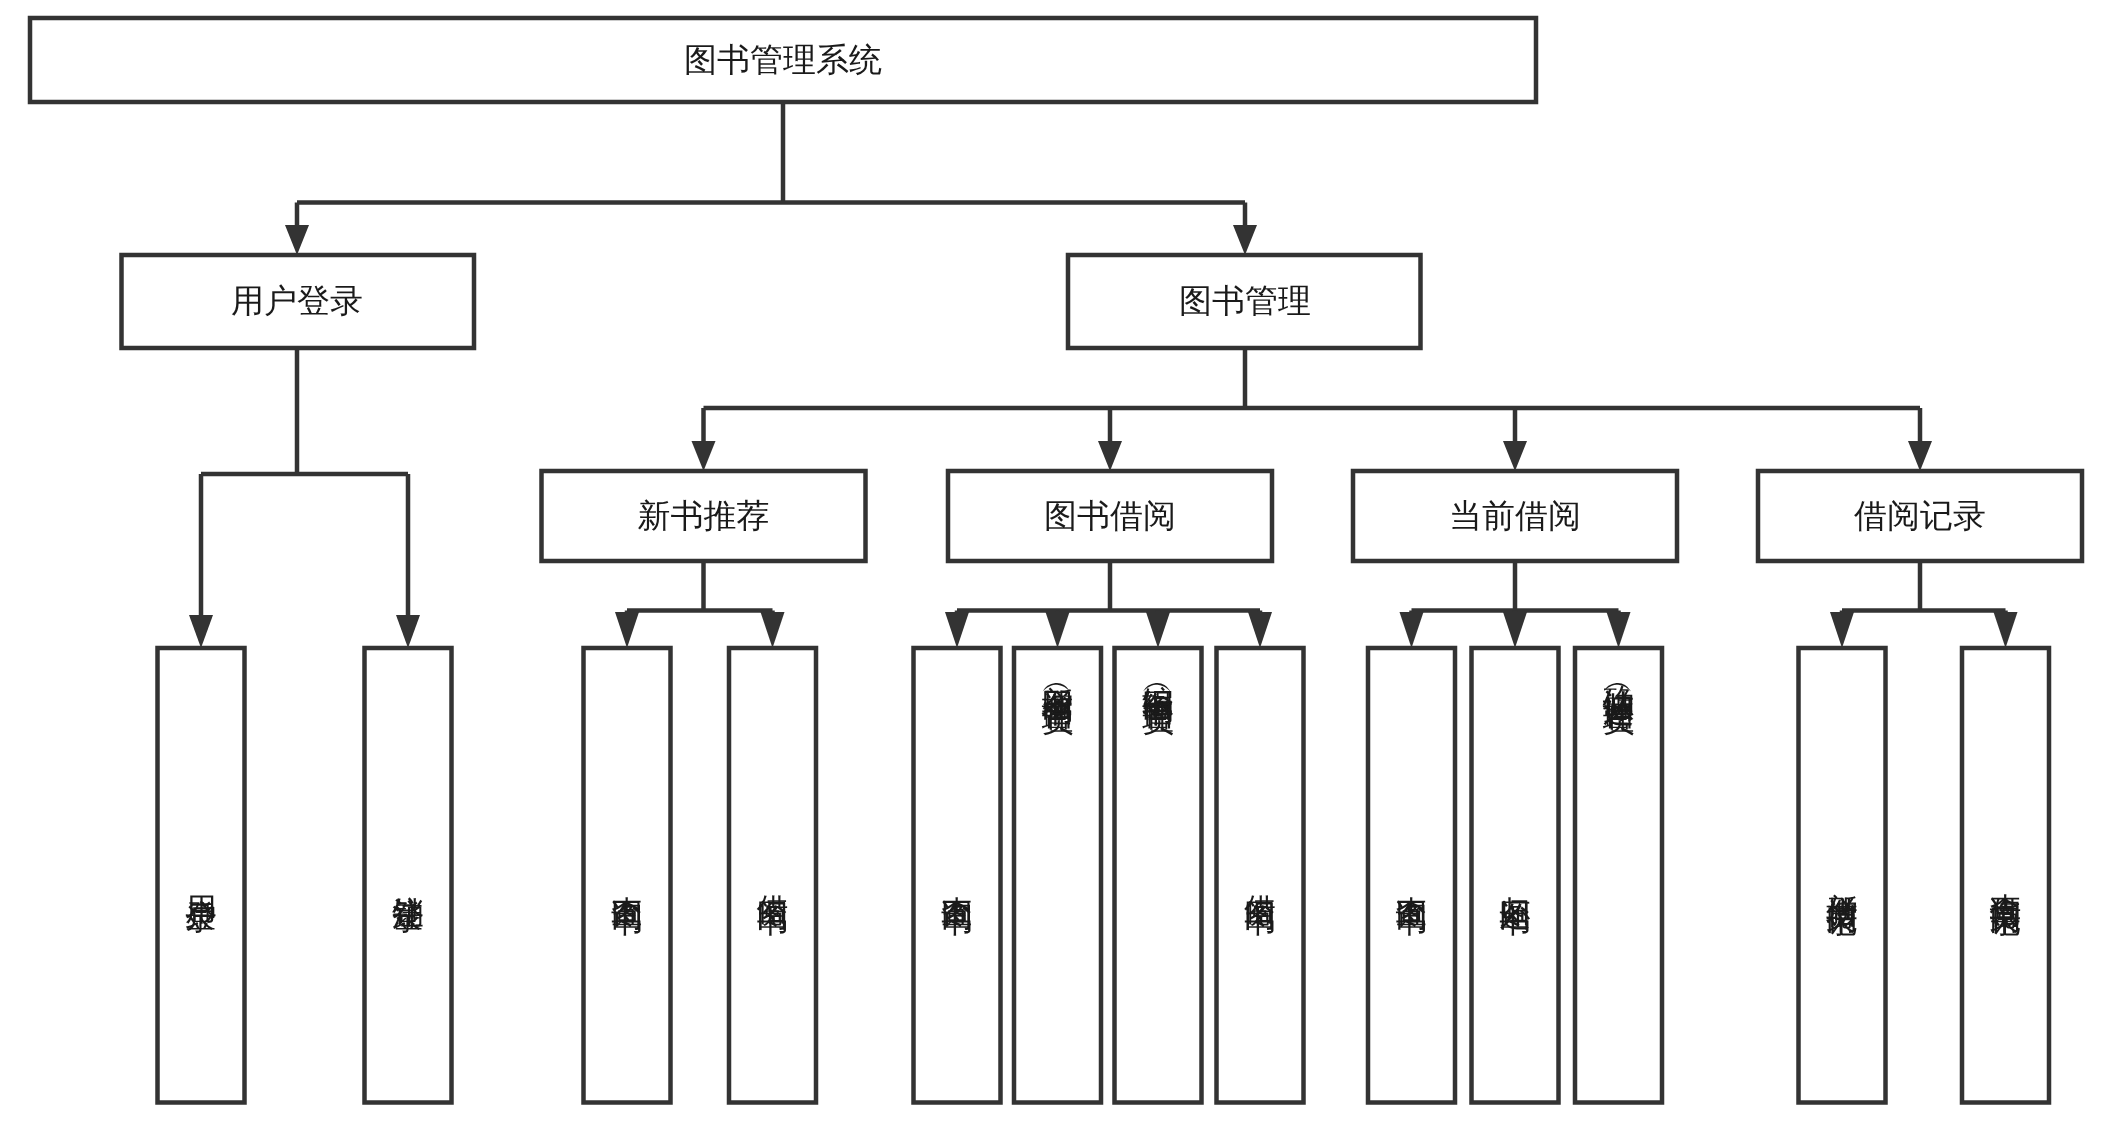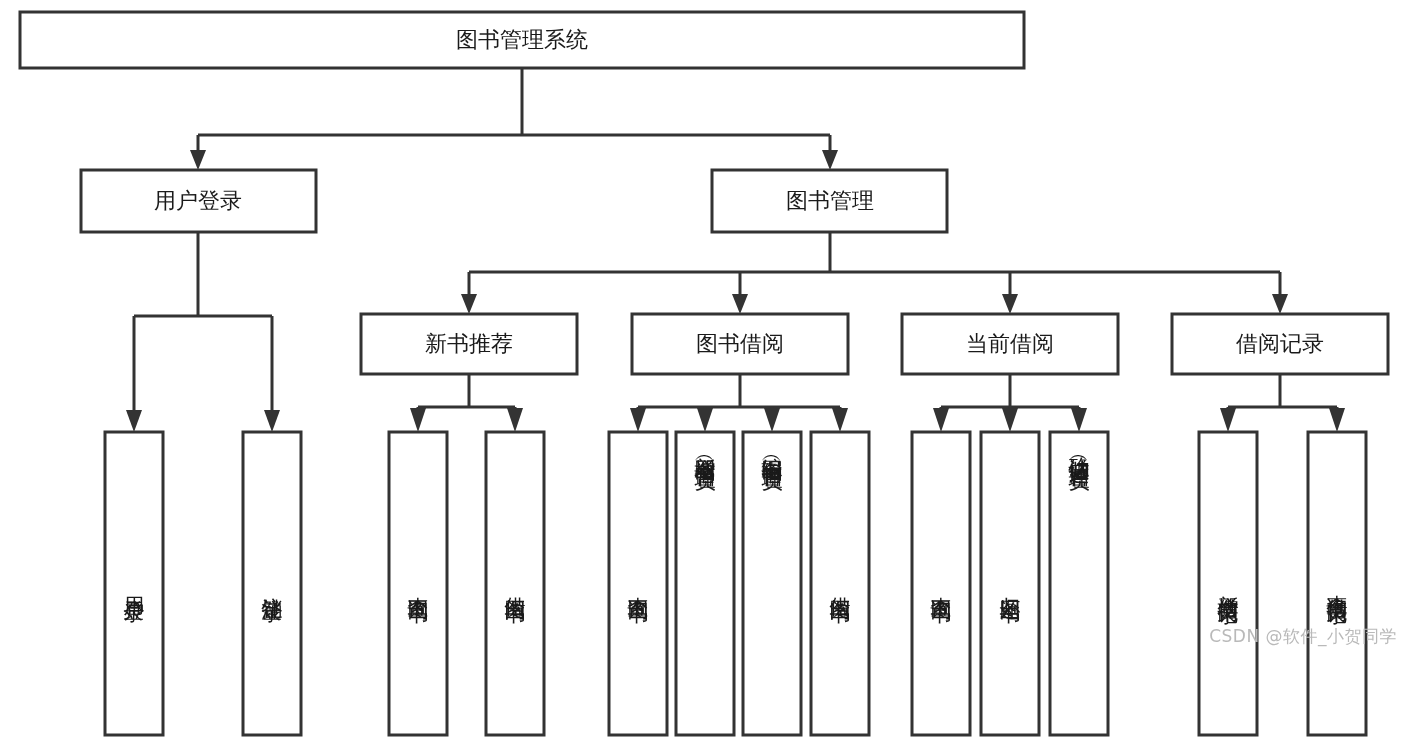--- a/index.html
+++ b/index.html
@@ -235,14 +235,13 @@
     <span class="leaf-label" style="margin-top:8px;">确认归还（管理员）</span>
   </div>
 
   <div class="leaf-label-wrap" style="left:1199px; top:432px; width:58px; height:303px;">
     <span class="leaf-label">新增借阅记录</span>
   </div>
   <div class="leaf-label-wrap" style="left:1308px; top:432px; width:58px; height:303px;">
     <span class="leaf-label">查询借阅记录</span>
   </div>
 
-  <div class="watermark">CSDN @软件_小贺同学</div>
 </div>
 
 </body></html>

